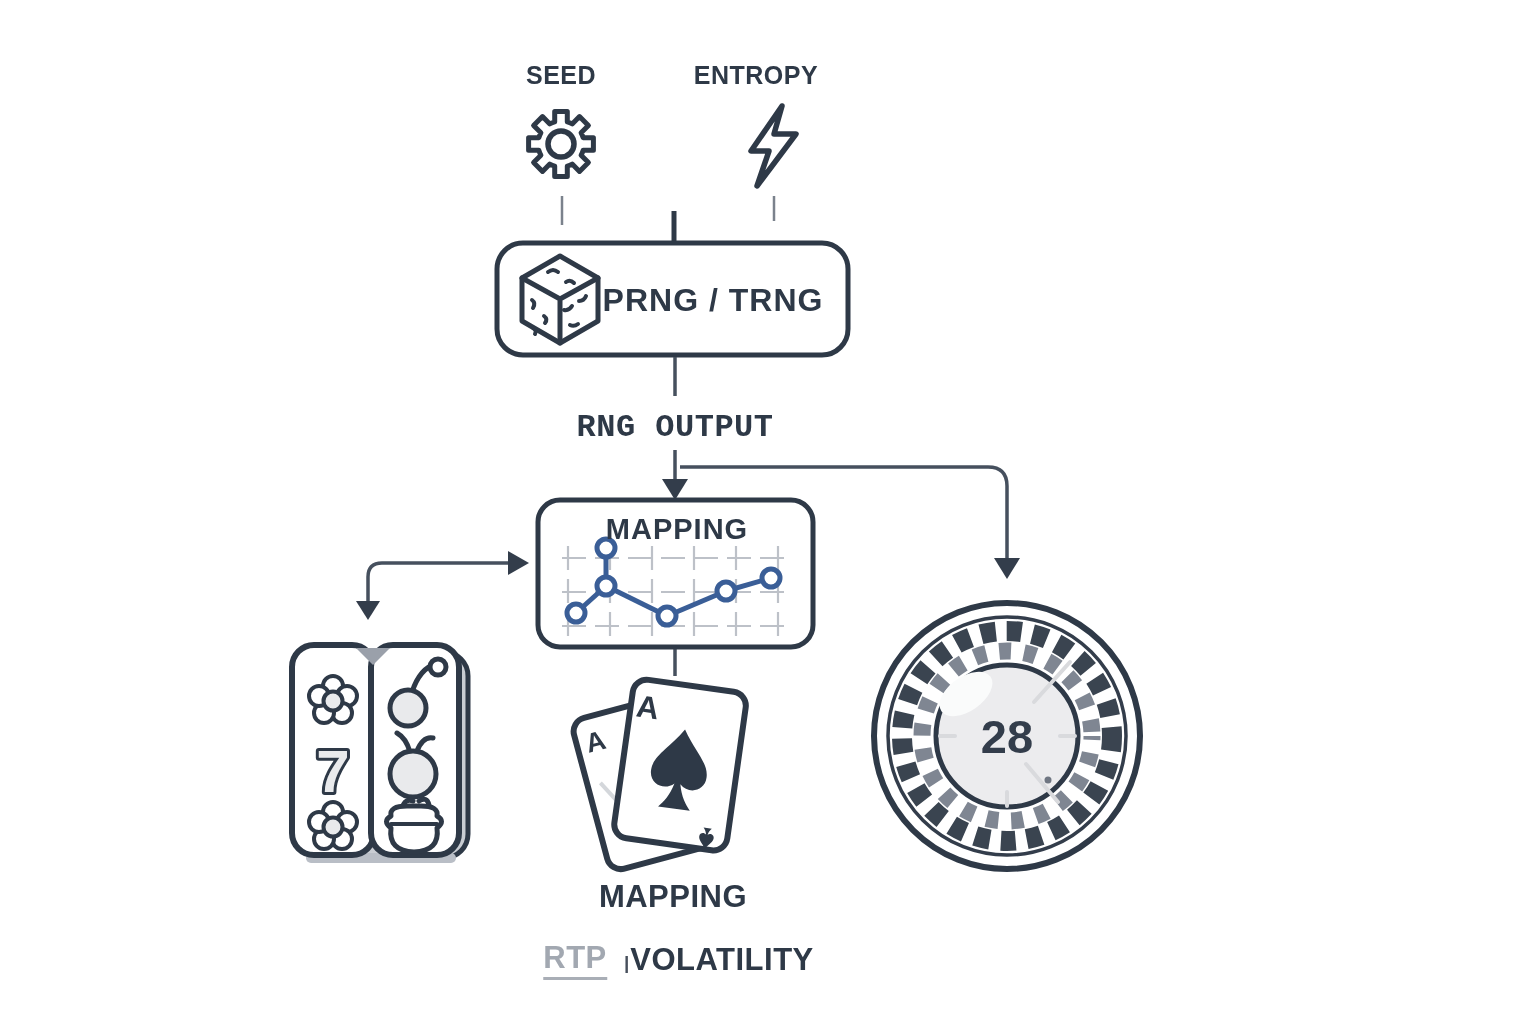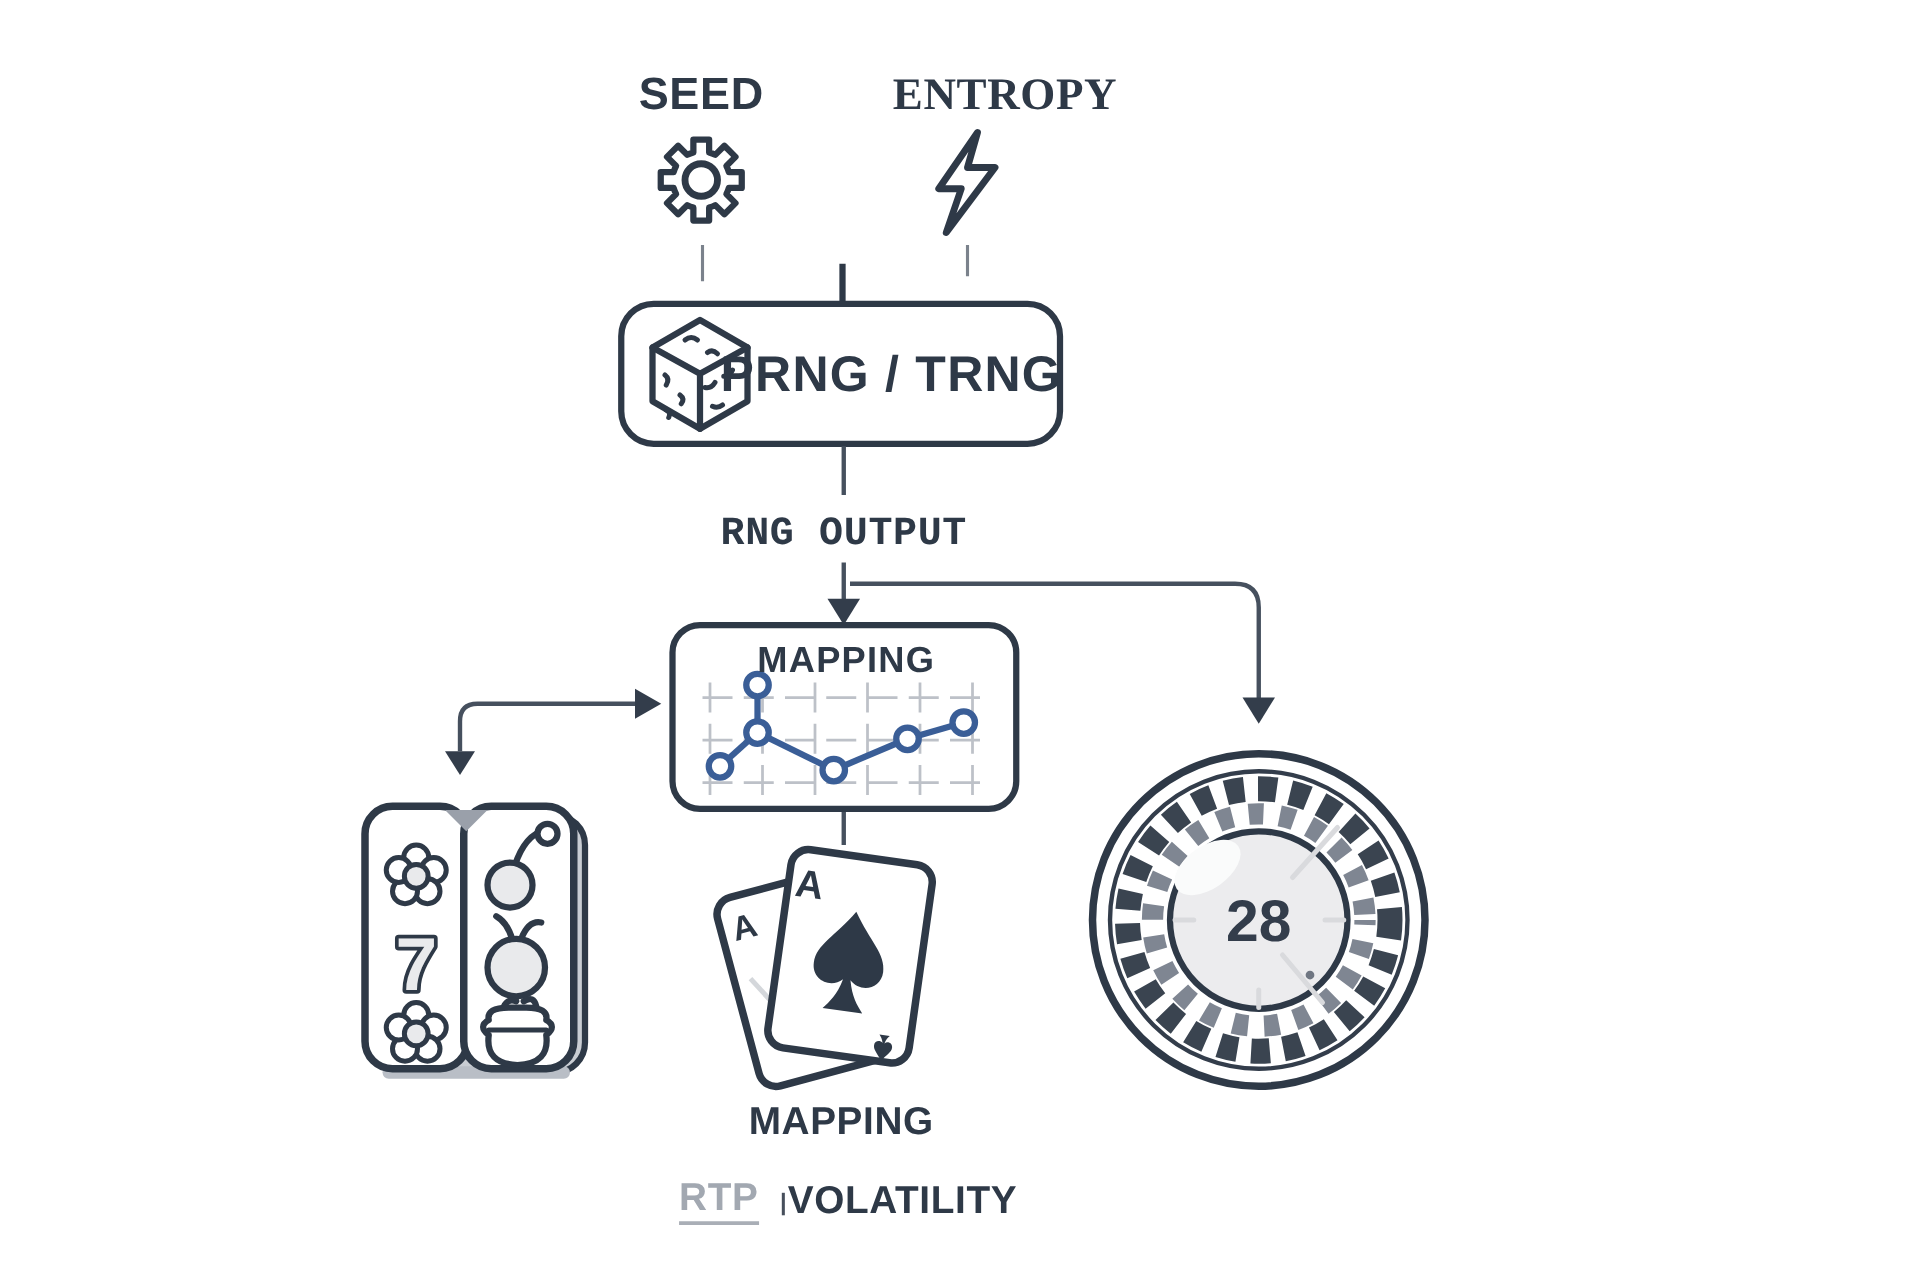--- a/index.html
+++ b/index.html
@@ -5,22 +5,22 @@
   html,body{margin:0;padding:0;background:#ffffff;}
   .stage{
     position:relative;width:1536px;height:1024px;background:#ffffff;overflow:hidden;
     font-family:"Liberation Sans",sans-serif;color:#2e3947;
   }
   .stage svg{position:absolute;left:0;top:0;}
   .lbl{
     position:absolute;transform:translate(-50%,-50%);
     font-weight:bold;letter-spacing:.5px;white-space:nowrap;color:#2e3947;
   }
-  .lbl-top{font-size:36px;}
-  .lbl-node{font-size:40px;letter-spacing:1px;}
+  .lbl-top{font-size:25px;}
+  .lbl-node{font-size:32px;letter-spacing:1px;}
   .lbl-map{font-size:29px;letter-spacing:1px;}
   .lbl-rng{font-size:32px;font-family:Liberation Mono, monospace;}
   .lbl-out{font-size:31px;}
   .lbl-roulette{font-size:31px;font-weight:600;letter-spacing:.3px;}
   .lbl-rtp{font-size:31px;color:#a2a8b1;border-bottom:3px solid #a9aeb6;padding-bottom:1px;}
   .lbl-sep{font-size:19px;font-weight:bold;color:#474f5c;}
   .lbl-vol{font-size:31px;text-align:center;}
   svg text{font-family:"Liberation Sans",sans-serif;font-weight:bold;}
 </style>
 </head>
@@ -172,21 +172,21 @@
         <line x1="940" y1="736" x2="955" y2="736"></line>
         <line x1="1060" y1="736" x2="1075" y2="736"></line>
         <line x1="1007" y1="792" x2="1007" y2="806"></line>
       </g>
       <circle cx="1048" cy="780" r="3.5" fill="#6f7682"></circle>
       <text x="1007" y="753" font-size="47" text-anchor="middle" fill="#333d4b">28</text>
     </g>
   </svg>
 
   <div class="lbl lbl-top" style="left:561px;top:75px;">SEED</div>
-  <div class="lbl lbl-top" style="left:804px;top:75px;font-family:Liberation Serif, serif;">ENTROPY</div>
+  <div class="lbl lbl-top" style="left:756px;top:75px;">ENTROPY</div>
   <div class="lbl lbl-node" style="left:713px;top:300px;">PRNG / TRNG</div>
   <div class="lbl lbl-rng" style="left:675px;top:427px;">RNG OUTPUT</div>
   <div class="lbl lbl-map" style="left:677px;top:529px;">MAPPING</div>
   <div class="lbl lbl-out" style="left:673px;top:897px;">MAPPING</div>
   <div class="lbl lbl-rtp" style="left:575px;top:960px;">RTP</div>
   <div class="lbl lbl-sep" style="left:627px;top:963px;">|</div>
   <div class="lbl lbl-vol" style="left:722px;top:960px;">VOLATILITY</div>
 </div>
 
 </body></html>

